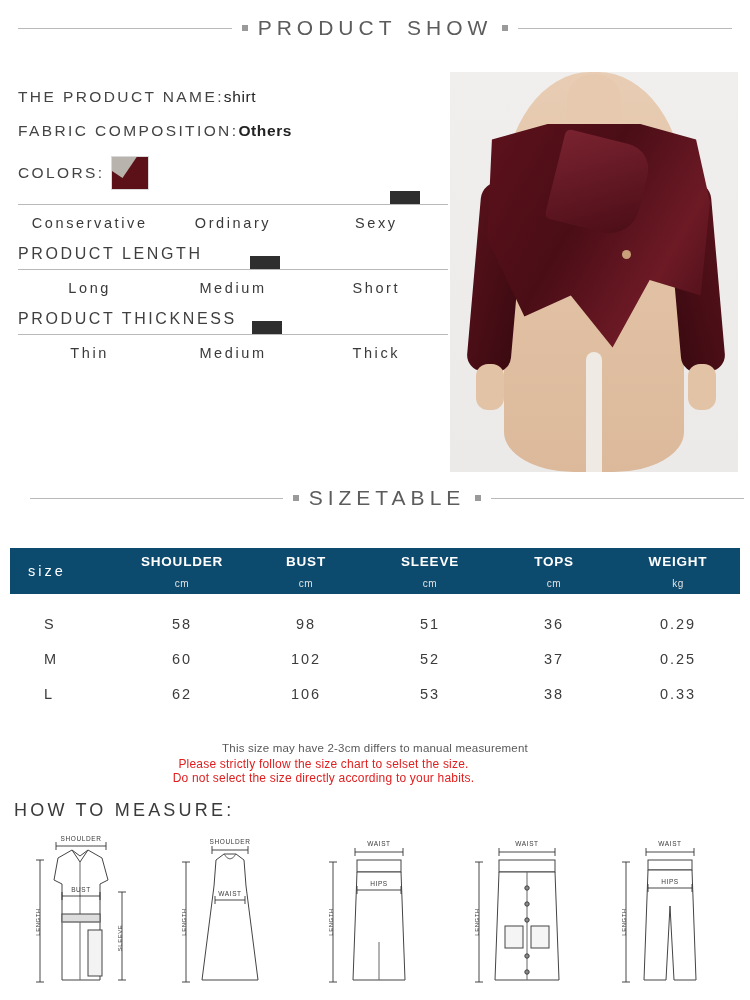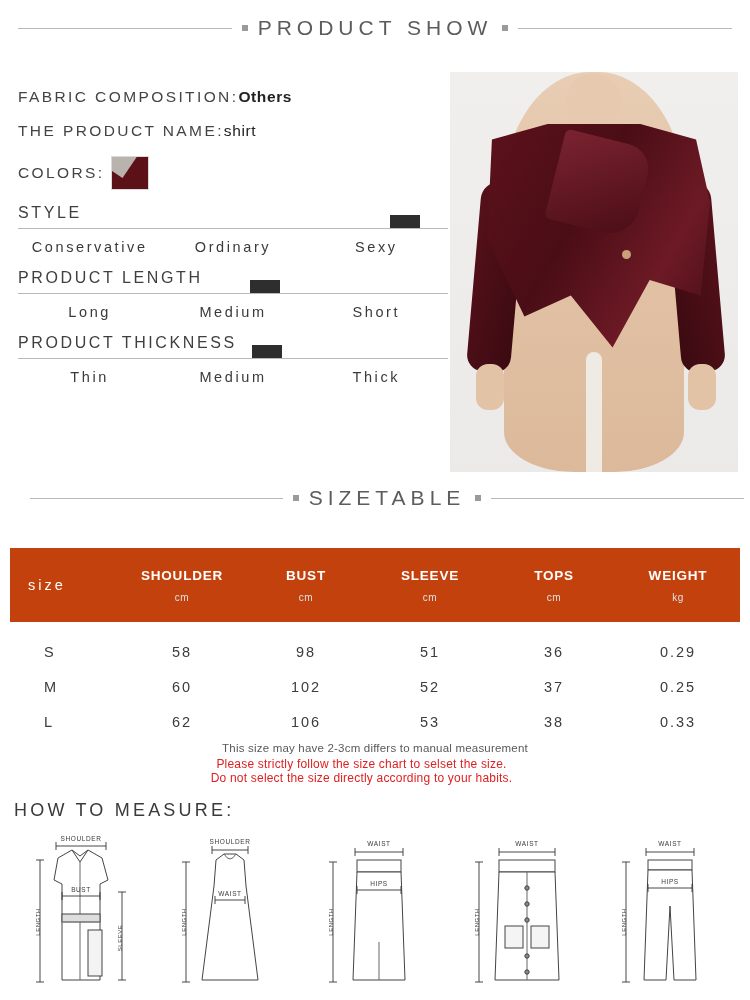--- a/index.html
+++ b/index.html
@@ -103,35 +103,35 @@
   .btn-dot {
     position: absolute; left: 172px; top: 178px; width: 9px; height: 9px;
     border-radius: 50%; background: #c9a07a;
   }
   .hand-l { position:absolute; left: 26px; top: 292px; width: 28px; height: 46px; background:#e3c3a6; border-radius: 12px; }
   .hand-r { position:absolute; right: 22px; top: 292px; width: 28px; height: 46px; background:#e3c3a6; border-radius: 12px; }
 
   
   .table { position: absolute; top: 548px; left: 10px; width: 730px; }
   .thead {
-    background: #c2410c; color: #ffffff; height: 74px; display: flex; align-items: center;
+    background: #0c4a6e; color: #ffffff; height: 46px; display: flex; align-items: center;
   }
   .thead .cell { flex: 1 1 0; text-align: center; }
   .thead .cell.first { flex: 0 0 110px; text-align: left; padding-left: 18px; }
   .th-main { font-size: 13.5px; font-weight: bold; letter-spacing: 0.8px; }
   .th-sub { font-size: 10px; margin-top: 9px; color: #e2e2e2; letter-spacing: 0.5px; }
   .size-word { font-size: 14.5px; letter-spacing: 3px; font-weight: normal; }
   .trow { display: flex; align-items: center; height: 35px; border-bottom: 0px solid transparent; }
   .trow .cell { flex: 1 1 0; text-align: center; font-size: 14.5px; letter-spacing: 2px; color: #3c3c3c; }
   .trow .cell.first { flex: 0 0 110px; text-align: left; padding-left: 34px; letter-spacing: 1px; }
 
   .note1 { position: absolute; top: 742px; left: 0; width: 750px; text-align: center;
            font-size: 11.5px; color: #595959; letter-spacing: 0.2px; }
   .note2 { position: absolute; top: 758px; left: 0; width: 647px; text-align: center;
-           font-size: 12px; color: #e02020; letter-spacing: 0.2px; line-height: 13.5px; margin-left: 38px; }
+           font-size: 12px; color: #e02020; letter-spacing: 0.2px; line-height: 13.5px; }
 
   
   .htm-title { position: absolute; top: 800px; left: 14px; font-size: 18px;
                letter-spacing: 3.2px; color: #3a3a3a; }
   .figs { position: absolute; top: 830px; left: 10px; width: 730px; height: 165px;
           display: flex; justify-content: space-between; }
   .fig { width: 140px; height: 165px; position: relative; }
   .fig svg { position: absolute; left: 0; top: 0; }
 
   .vlabel { font-size: 6px; letter-spacing: 0.5px; fill: #3a3a3a; }
@@ -146,34 +146,33 @@
     <div class="rule"></div>
     <div class="sq"></div>
     <div class="title">PRODUCT SHOW</div>
     <div class="sq"></div>
     <div class="rule"></div>
   </div>
 
   <div class="specs">
 
     <div class="spec-line">
+      <span class="lbl">THE PRODUCT NAME:</span><span class="val thin">shirt</span>
+    </div>
+
+    <div class="spec-line">
       <span class="lbl">FABRIC COMPOSITION:</span><span class="val">Others</span>
-    </div>
-
-    <div class="spec-line">
-      <span class="lbl">THE PRODUCT NAME:</span><span class="val thin">shirt</span>
     </div>
 
     <div class="colors-row">
       <span class="lbl">COLORS:</span>
       <span class="swatch"></span>
     </div>
 
     <div class="group">
-      <div class="group-title">STYLE</div>
       <div class="group-bar">
         <span class="marker" style="left: 372px;"></span>
       </div>
       <div class="opts">
         <div>Conservative</div>
         <div>Ordinary</div>
         <div>Sexy</div>
       </div>
     </div>
 

